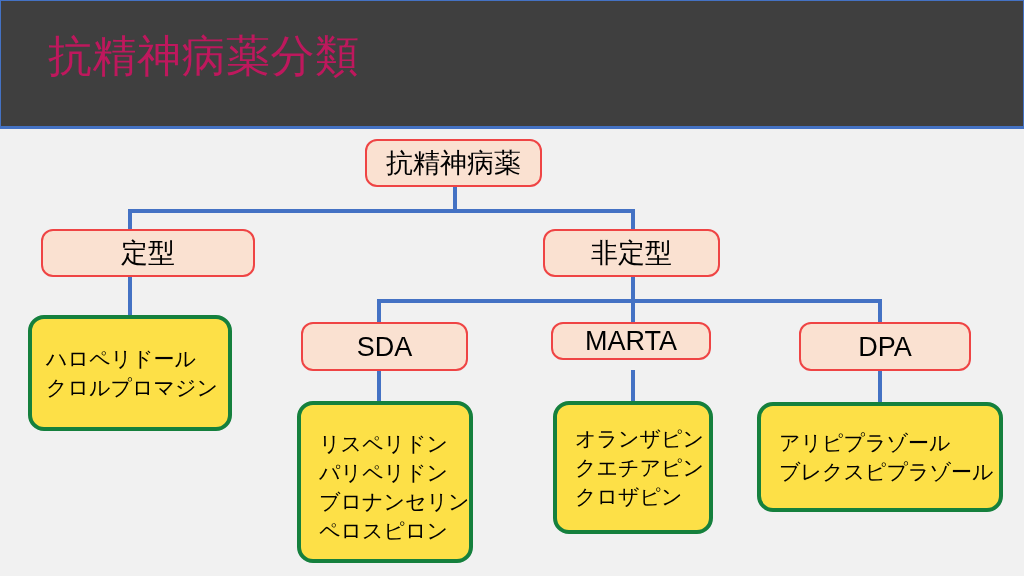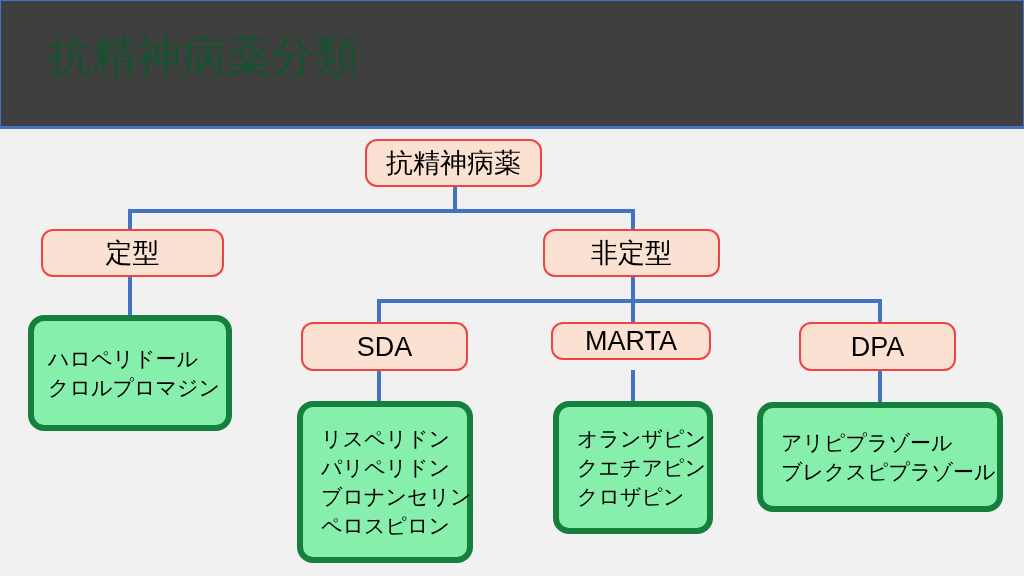--- a/index.html
+++ b/index.html
@@ -33,21 +33,21 @@
     border: 1px solid #4472c4;
     border-bottom-width: 3px;
     box-sizing: border-box;
   }
   #header-title {
     position: absolute;
     left: 48px;
     top: 28px;
     font-size: 44px;
     line-height: 56px;
-    color: #14532d;
+    color: #be185d;
     letter-spacing: 0.5px;
     white-space: nowrap;
   }
 
   
   .conn {
     position: absolute;
     background: #4472c4;
   }
   .conn.v { width: 4px; }
@@ -74,22 +74,22 @@
     line-height: 34px;
   }
   .node.cat-node .label {
     font-size: 27px;
     line-height: 34px;
   }
 
   .listbox {
     position: absolute;
     box-sizing: border-box;
-    background: #86efac;
-    border: 6px solid #15803d;
+    background: #fde047;
+    border: 4px solid #15803d;
     border-radius: 16px;
     display: flex;
     flex-direction: column;
     justify-content: center;
     color: #000000;
     padding: 24px 14px;
   }
   .listbox .line {
     font-size: 21px;
     line-height: 29px;
@@ -122,55 +122,55 @@
   <div class="conn v" style="left:878px; top:299px; height:27px;"></div>
 
   <div class="conn v" style="left:377px; top:370px; height:36px;"></div>
   <div class="conn v" style="left:631px; top:370px; height:36px;"></div>
   <div class="conn v" style="left:878px; top:370px; height:36px;"></div>
 
   <div class="node title-node" style="left:365px; top:139px; width:177px; height:48px;">
     <span class="label">抗精神病薬</span>
   </div>
 
-  <div class="node cat-node" style="left:41px; top:229px; width:183px; height:48px;">
+  <div class="node cat-node" style="left:41px; top:229px; width:214px; height:48px;">
     <span class="label">定型</span>
   </div>
 
   <div class="node cat-node" style="left:543px; top:229px; width:177px; height:48px;">
     <span class="label">非定型</span>
   </div>
 
   <div class="listbox" style="left:28px; top:315px; width:204px; height:116px;">
     <div class="line">ハロペリドール</div>
     <div class="line">クロルプロマジン</div>
   </div>
 
   <div class="node cat-node" style="left:301px; top:322px; width:167px; height:49px;">
     <span class="label">SDA</span>
   </div>
 
-  <div class="listbox indent" style="left:297px; top:401px; width:176px; height:162px;">
+  <div class="listbox indent" style="left:297px; top:401px; width:176px; height:162px;justify-content:space-between;">
     <div class="line">リスペリドン</div>
     <div class="line">パリペリドン</div>
     <div class="line">ブロナンセリン</div>
     <div class="line">ペロスピロン</div>
   </div>
 
   <div class="node cat-node" style="left:551px; top:322px; width:160px; height:38px;">
     <span class="label">MARTA</span>
   </div>
 
   <div class="listbox indent" style="left:553px; top:401px; width:160px; height:133px;">
     <div class="line">オランザピン</div>
     <div class="line">クエチアピン</div>
     <div class="line">クロザピン</div>
   </div>
 
-  <div class="node cat-node" style="left:799px; top:322px; width:157px; height:49px;">
+  <div class="node cat-node" style="left:799px; top:322px; width:172px; height:49px;">
     <span class="label">DPA</span>
   </div>
 
   <div class="listbox indent" style="left:757px; top:402px; width:246px; height:110px;">
     <div class="line">アリピプラゾール</div>
     <div class="line">ブレクスピプラゾール</div>
   </div>
 
 </div>
 

